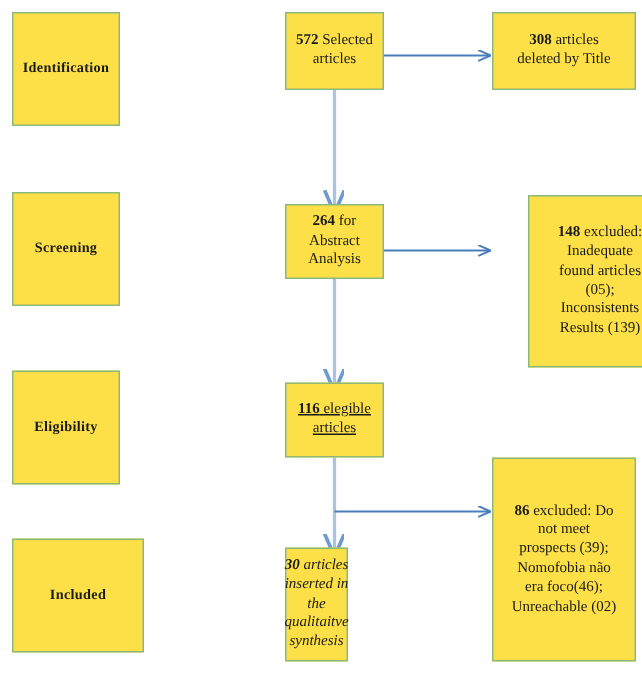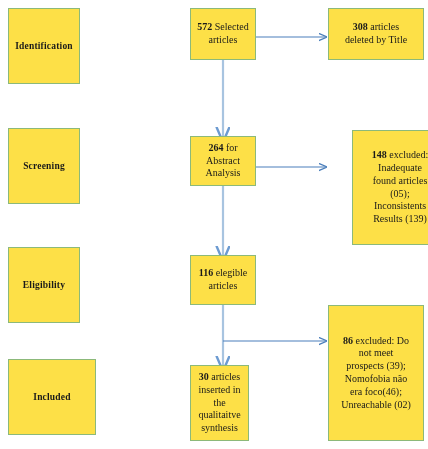--- a/index.html
+++ b/index.html
@@ -48,22 +48,22 @@
     pointer-events: none;
   }
   
   #stage-identification { left: 8px;  top: 8px;   width: 72px; height: 76px; }
   #stage-screening      { left: 8px;  top: 128px; width: 72px; height: 76px; }
   #stage-eligibility    { left: 8px;  top: 247px; width: 72px; height: 76px; }
   #stage-included       { left: 8px;  top: 359px; width: 88px; height: 76px; }
   
   #box-selected   { left: 190px; top: 8px;   width: 66px; height: 52px; }
   #box-abstract   { left: 190px; top: 136px; width: 66px; height: 50px; }
-  #box-eligible   { left: 190px; top: 255px; width: 66px; height: 50px; }
-  #box-synthesis  { left: 190px; top: 365px; width: 59px; height: 76px; }
+  #box-eligible   { left: 190px; top: 255px; width: 66px; height: 50px; text-decoration: underline; }
+  #box-synthesis  { left: 190px; top: 365px; width: 42px; height: 76px; font-style: italic; }
   
   #box-deleted    { left: 328px; top: 8px;   width: 96px; height: 52px; }
   #box-excluded-148 { left: 328px; top: 130px; width: 96px; height: 115px; margin-left: 24px; }
   #box-excluded-86  { left: 328px; top: 305px; width: 96px; height: 136px; justify-content: center; }
 </style>
 </head>
 <body>
 
 <div id="diagram">
 

